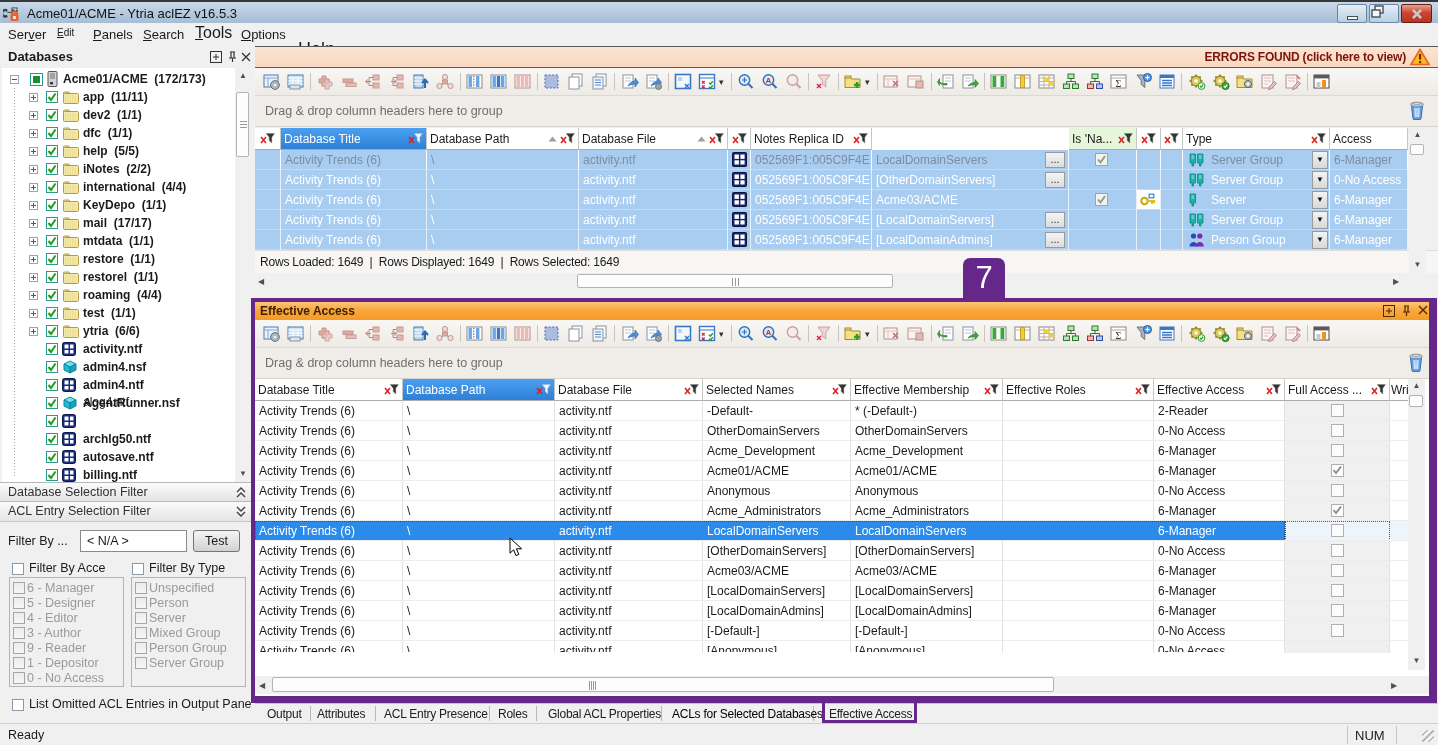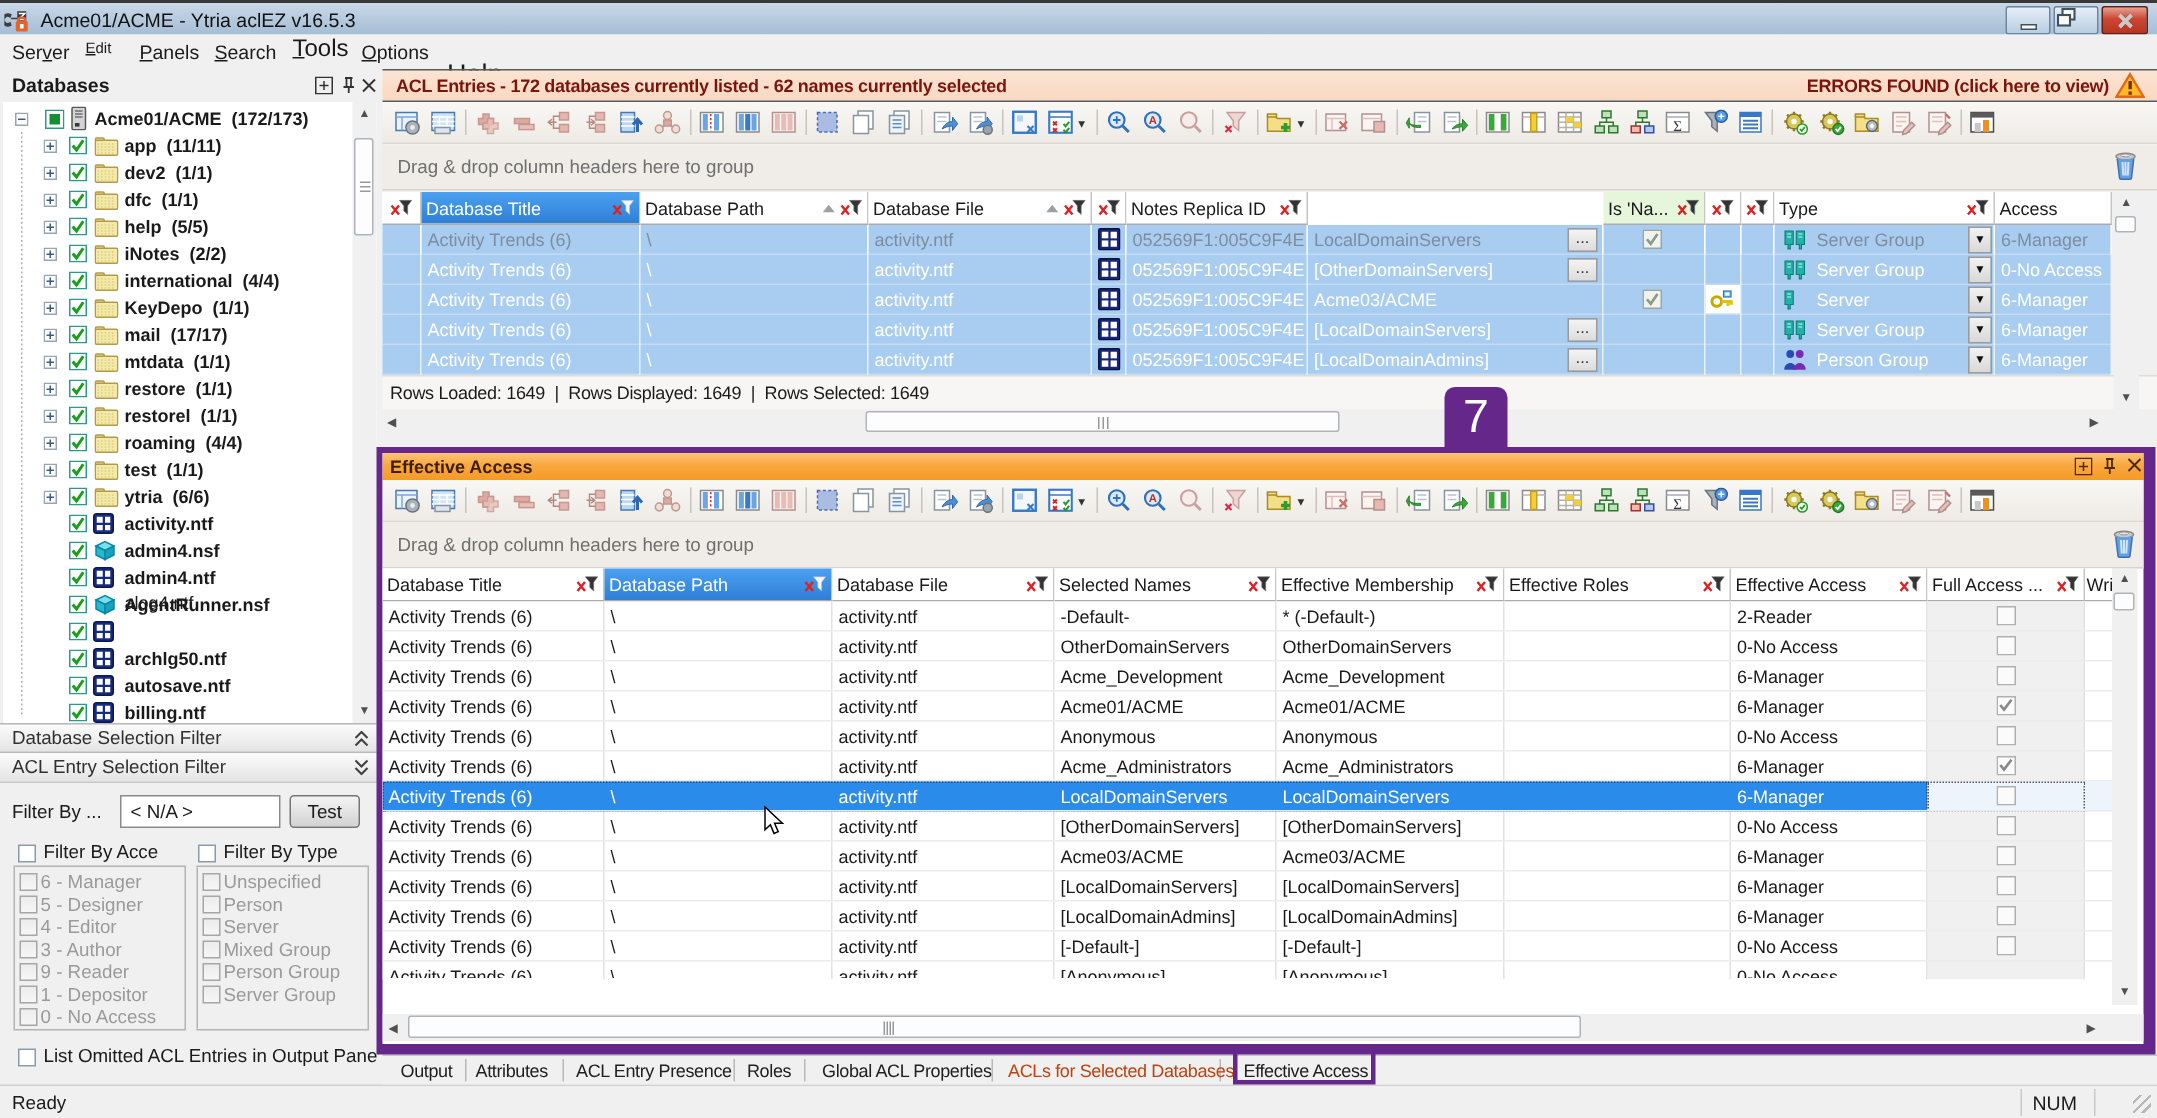--- a/index.html
+++ b/index.html
@@ -563,21 +563,20 @@
     <div class="a" style="left:29px;top:175px;font-size:12.5px">List Omitted ACL Entries in Output Pane</div>
   </div>
 <div class="a" style="left:0;top:723px;width:1438px;height:22px;background:#f0f0f0;border-top:1px solid #cfcfcf">
 <div class="a" style="left:8px;top:4px;font-size:12.5px">Ready</div>
 <div class="a" style="left:1347px;top:2px;width:1px;height:18px;background:#c8c8c8"></div>
 <div class="a" style="left:1355px;top:4px;font-size:13px">NUM</div>
 <div class="a" style="left:1396px;top:2px;width:1px;height:18px;background:#c8c8c8"></div>
 <div class="a" style="left:1422px;top:6px;width:12px;height:12px;background-image:repeating-linear-gradient(135deg,transparent 0 3px,#b8b8b8 3px 4.6px)"></div>
 </div>
 <div class="a" style="left:255px;top:46px;width:1183px;height:22px;background:linear-gradient(#fce4d3,#f8d8c2);border-top:1px solid #5a5a5a;border-bottom:1px solid #5a5a5a">
-<div class="a" style="left:9px;top:3px;font-weight:bold;color:#7a150e;letter-spacing:-0.2px">ACL Entries - 172 databases currently listed - 62 names currently selected</div>
 <div class="a" style="right:32px;top:3px;font-weight:bold;color:#7a150e;letter-spacing:-0.2px">ERRORS FOUND (click here to view)</div>
 <div class="a" style="right:8px;top:1px">
       <svg width="20" height="18" viewBox="0 0 20 18" style="display:block">
         <path d="M10 1.5 L19 16.5 H1 Z" fill="#ffb826" stroke="#e06818" stroke-width="1.6"></path>
         <rect x="9" y="6" width="2.2" height="5.5" fill="#6a3000"></rect>
         <rect x="9" y="13" width="2.2" height="2.2" fill="#6a3000"></rect>
       </svg>
     </div>
 </div>
 <div class="tbar" style="top:68px">
@@ -1822,14 +1821,14 @@
 <div class="a" style="left:375px;top:706px;width:1px;height:15px;background:#b8b8b8"></div>
 <div class="a" style="left:489px;top:706px;width:1px;height:15px;background:#b8b8b8"></div>
 <div class="a" style="left:536px;top:706px;width:1px;height:15px;background:#b8b8b8"></div>
 <div class="a" style="left:661px;top:706px;width:1px;height:15px;background:#b8b8b8"></div>
 <div class="a" style="left:813px;top:706px;width:1px;height:15px;background:#b8b8b8"></div>
 <div class="a" style="left:267px;top:707px;font-size:12px;color:#202020;white-space:nowrap;letter-spacing:-0.25px">Output</div>
 <div class="a" style="left:317px;top:707px;font-size:12px;color:#202020;white-space:nowrap;letter-spacing:-0.25px">Attributes</div>
 <div class="a" style="left:384px;top:707px;font-size:12px;color:#202020;white-space:nowrap;letter-spacing:-0.25px">ACL Entry Presence</div>
 <div class="a" style="left:498px;top:707px;font-size:12px;color:#202020;white-space:nowrap;letter-spacing:-0.25px">Roles</div>
 <div class="a" style="left:548px;top:707px;font-size:12px;color:#202020;white-space:nowrap;letter-spacing:-0.25px">Global ACL Properties</div>
-<div class="a" style="left:672px;top:707px;font-size:12px;color:#c2410c;white-space:nowrap;letter-spacing:-0.25px">ACLs for Selected Databases</div>
+<div class="a" style="left:672px;top:707px;font-size:12px;color:#000000;white-space:nowrap;letter-spacing:-0.25px">ACLs for Selected Databases</div>
 <div class="a" style="left:829px;top:707px;font-size:12px;color:#202020;white-space:nowrap;letter-spacing:-0.25px">Effective Access</div>
 <div class="a" style="left:822px;top:698px;width:95px;height:25px;border:3px solid #66278a;z-index:35"></div>
 </body></html>

